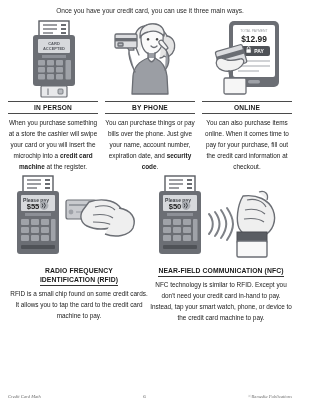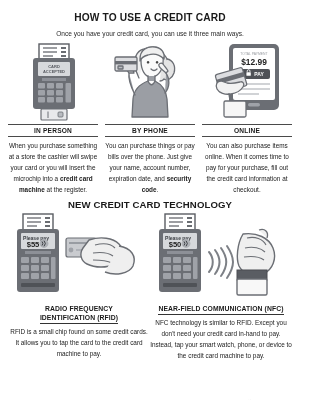--- a/index.html
+++ b/index.html
@@ -86,21 +86,20 @@
   }
   .footer .pg{font-style:normal;font-size:5px;color:#555;}
   
   svg{display:block;}
 </style>
 </head>
 <body>
 
 <div class="page">
 
-  <div class="main-title">HOW TO USE A CREDIT CARD</div>
   <div class="intro">Once you have your credit card, you can use it three main ways.</div>
 
   <div class="cols">
 
     <div class="col">
       <div class="art">
         <svg width="72" height="78" viewBox="0 0 72 78">
 
           <rect x="22" y="1" width="30" height="15" fill="#ffffff" stroke="#5a5d63" stroke-width="1.4"></rect>
           <line x1="26" y1="5" x2="40" y2="5" stroke="#5a5d63" stroke-width="1.2"></line>
@@ -204,21 +203,20 @@
           <path d="M22 50 C22 55 23 58 25 60" fill="none" stroke="#6b6e74" stroke-width="1.2"></path>
 
           <rect x="17" y="58" width="22" height="16" rx="1.5" fill="#f6f6f6" stroke="#6b6e74" stroke-width="1.3"></rect>
         </svg>
       </div>
       <div class="col-head">ONLINE</div>
       <div class="col-body"><span>You can also purchase items online.  When it comes time to pay for your purchase, fill out the credit card information at checkout.</span><b></b><span></span></div>
     </div>
   </div>
 
-  <div class="section-title">NEW CREDIT CARD TECHNOLOGY</div>
 
   <div class="cols2">
 
     <div class="col2">
       <div class="art2">
         <svg width="140" height="92" viewBox="0 0 140 92">
 
           <rect x="14" y="2" width="30" height="16" fill="#ffffff" stroke="#5a5d63" stroke-width="1.4"></rect>
           <line x1="18" y1="6" x2="32" y2="6" stroke="#5a5d63" stroke-width="1.2"></line>
           <line x1="36" y1="6" x2="41" y2="6" stroke="#5a5d63" stroke-width="1.8"></line>

